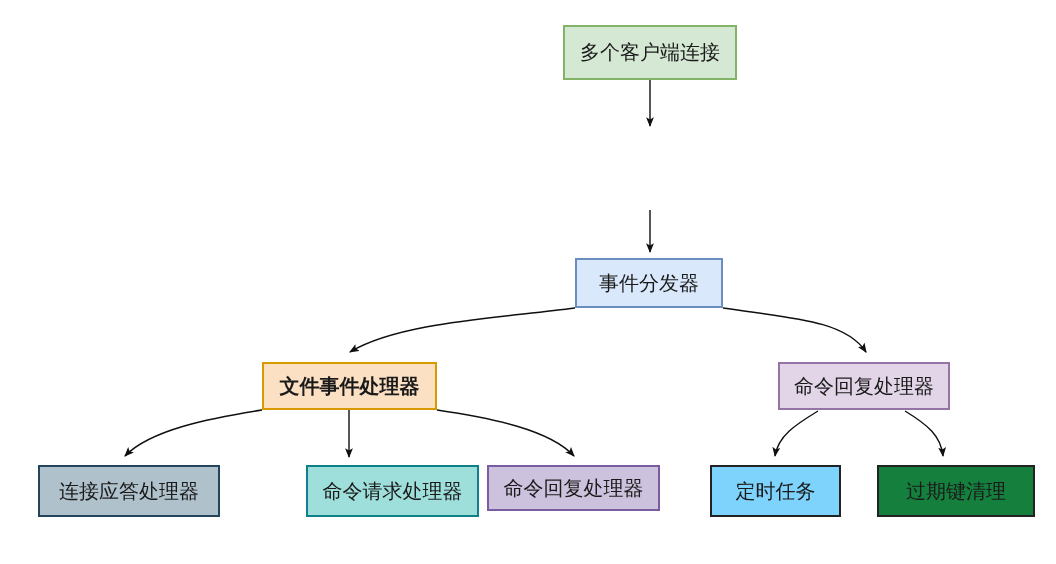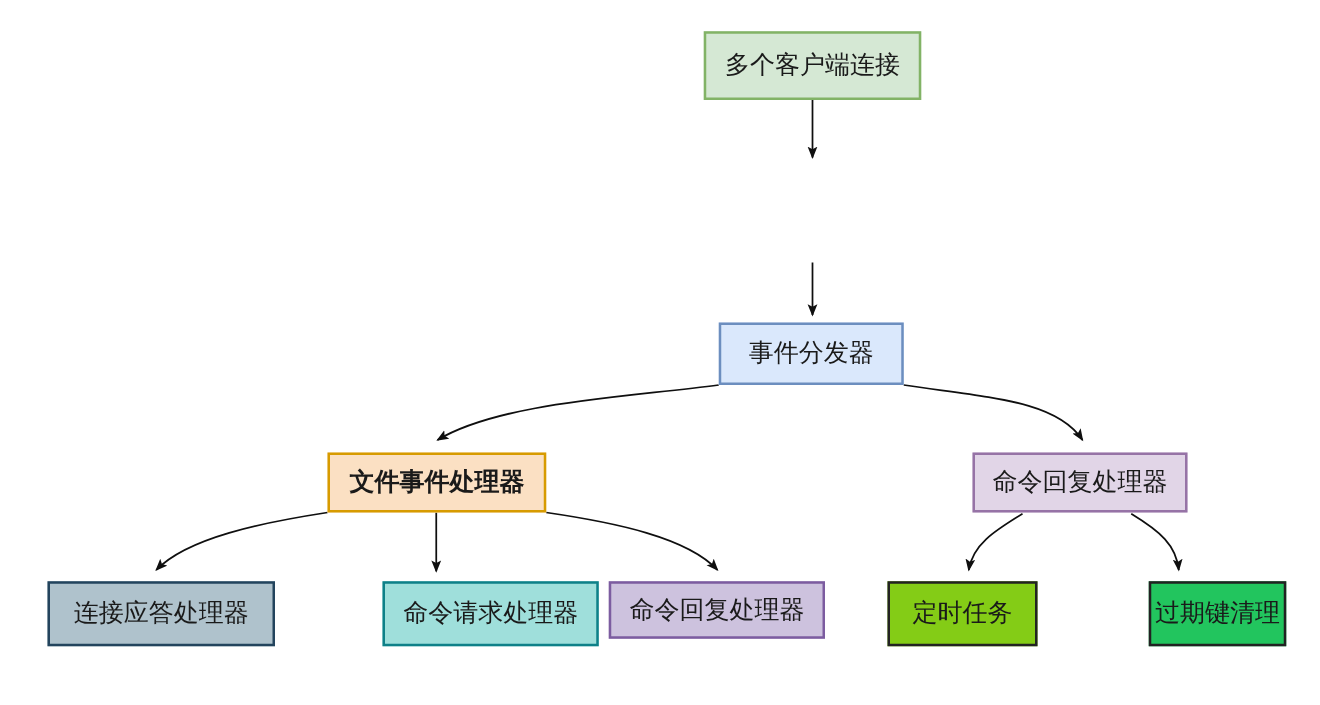--- a/index.html
+++ b/index.html
@@ -69,16 +69,16 @@
     <path d="M 905,411 C 928,425 941,436 943,456" fill="none" stroke="#0f0f0f" stroke-width="1.4" marker-end="url(#arrowhead)"></path>
   </svg>
 
   <div class="node" style="left: 563px; top: 25px; width: 174px; height: 55px; background: rgb(213, 232, 212); border-color: rgb(130, 179, 102);">多个客户端连接</div>
   <div class="node" style="left: 575px; top: 258px; width: 148px; height: 50px; background: rgb(218, 232, 252); border-color: rgb(108, 142, 191);">事件分发器</div>
   <div class="node" style="left: 262px; top: 362px; width: 175px; height: 48px; background: rgb(251, 224, 195); border-color: rgb(215, 155, 0); font-weight: bold;">文件事件处理器</div>
   <div class="node" style="left: 778px; top: 362px; width: 172px; height: 48px; background: rgb(225, 213, 231); border-color: rgb(150, 115, 166);">命令回复处理器</div>
   <div class="node" style="left: 38px; top: 465px; width: 182px; height: 52px; background: rgb(175, 194, 204); border-color: rgb(35, 68, 93);">连接应答处理器</div>
   <div class="node" style="left: 263px; top: 465px; width: 173px; height: 52px; background: rgb(159, 223, 219); border-color: rgb(14, 128, 136); margin-left: 43px;">命令请求处理器</div>
   <div class="node" style="left: 487px; top: 465px; width: 173px; height: 46px; background: rgb(205, 194, 222); border-color: rgb(124, 92, 160);">命令回复处理器</div>
-  <div class="node" style="left: 710px; top: 465px; width: 120px; height: 52px; background: #84cc16; border-color: rgb(34, 34, 34);">定时任务</div>
-  <div class="node" style="left: 877px; top: 465px; width: 110px; height: 52px; background: #22c55e; border-color: rgb(34, 34, 34); margin-left: 42px;">过期键清理</div>
+  <div class="node" style="left: 710px; top: 465px; width: 131px; height: 52px; background: #7dd3fc; border-color: rgb(34, 34, 34);">定时任务</div>
+  <div class="node" style="left: 877px; top: 465px; width: 158px; height: 52px; background: #15803d; border-color: rgb(34, 34, 34);">过期键清理</div>
 
 </div>
 
 </body></html>

